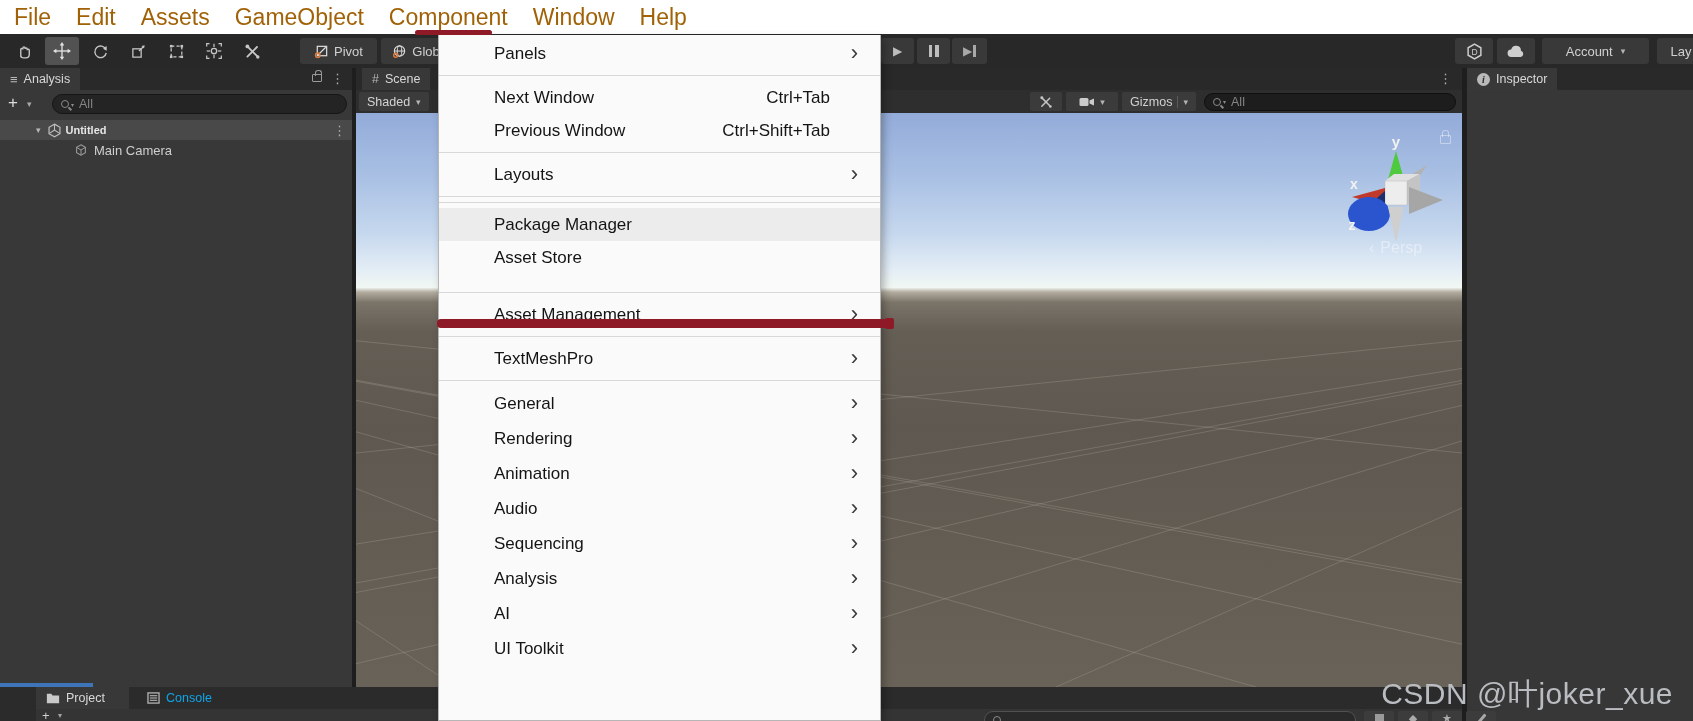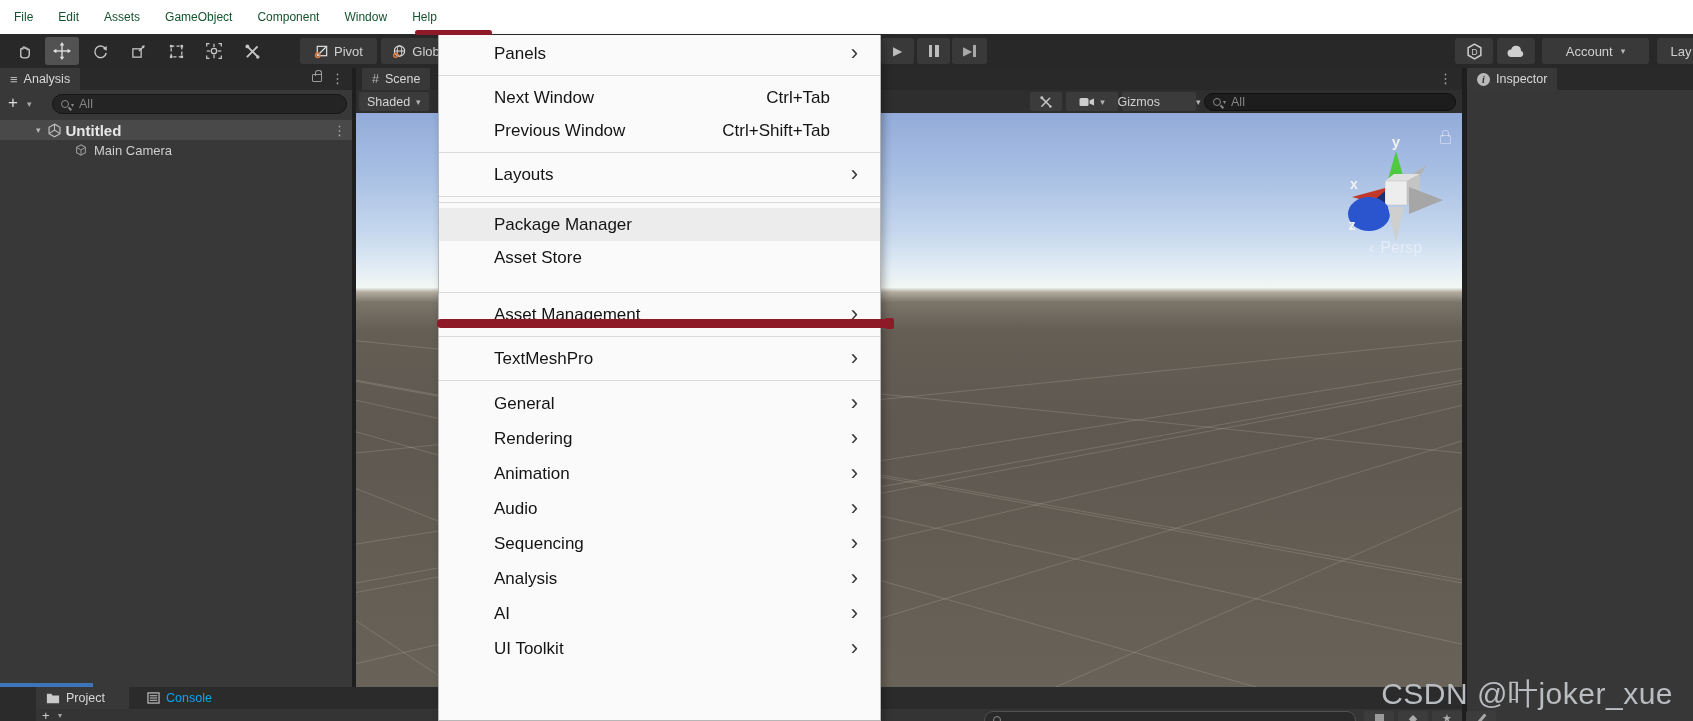--- a/index.html
+++ b/index.html
@@ -3,21 +3,21 @@
 <meta charset="utf-8">
 <style>
   * { margin:0; padding:0; box-sizing:border-box; }
   html,body { width:1693px; height:721px; }
   body { font-family:"Liberation Sans", sans-serif; background:#1e1e1e; overflow:hidden; }
   #screen { position:relative; width:1693px; height:721px; background:#1e1e1e; }
   .abs { position:absolute; }
 
   
   #menubar { left:0; top:0; width:1693px; height:34px; background:#ffffff; display:flex; align-items:center; padding-left:12px; }
-  .mb-item { font-size:12px; color:#14532d; margin-right:21px; padding:0 2px; white-space:nowrap; }
+  .mb-item { font-size:23px; color:#a16207; margin-right:21px; padding:0 2px; white-space:nowrap; }
   #window-underline { left:415px; top:30px; width:77px; height:5px; background:#8e1a28; border-radius:3px; z-index:60; }
 
   
   #main-toolbar { left:0; top:34px; width:1693px; height:34px; background:#282828; }
   .tbtn { position:absolute; top:3px; width:34px; height:28px; background:#282828; border-radius:3px;
           display:flex; align-items:center; justify-content:center; }
   .tbtn.active { background:#525252; }
   .tbtn svg { display:block; }
   .pill { position:absolute; top:4px; height:26px; background:#393939; border-radius:3px; display:flex; align-items:center;
           justify-content:center; gap:5px; color:#d0d0d0; font-size:13px; padding:0 8px; }
@@ -39,21 +39,21 @@
   #hier-kebab { position:absolute; right:8px; top:4px; }
   #hier-search-row { position:relative; height:30px; }
   #hier-plus { position:absolute; left:8px; top:3px; font-size:17px; color:#dcdcdc; }
   #hier-plus-caret { position:absolute; left:27px; top:9px; font-size:9px; color:#a8a8a8; }
   #hier-search { position:absolute; left:52px; right:5px; top:4px; height:20px; background:#242424; border:1px solid #161616;
                  border-radius:10px; display:flex; align-items:center; gap:5px; padding-left:8px; }
   .minicaret { font-size:6px; color:#8a8a8a; margin-left:-3px; }
   .hrow { display:flex; align-items:center; height:20px; }
   #row-untitled { background:#494949; position:relative; padding-left:36px; gap:4px; }
   #row-untitled .tri { font-size:9px; color:#b8b8b8; margin-right:2px; }
-  #row-untitled .lbl { font-weight:bold; font-size:15px; color:#e6e6e6; }
+  #row-untitled .lbl { font-weight:bold; font-size:11px; color:#e6e6e6; }
   #row-untitled .kebab { position:absolute; right:6px; }
   .hchild { padding-left:74px; gap:6px; }
   .hchild .lbl { font-size:13px; color:#cfcfcf; }
 
   
   #scene { left:356px; top:68px; width:1106px; height:619px; }
   #scene-kebab { position:absolute; right:10px; top:4px; }
   #scene-toolbar { position:relative; height:23px; background:#2e2e2e; }
   #shaded-btn { position:absolute; left:3px; top:2px; height:19px; background:#3b3b3b; border-radius:2px; display:flex; align-items:center;
                 gap:6px; padding:0 8px; color:#d4d4d4; font-size:12.5px; }
@@ -293,21 +293,21 @@
             <circle cx="13" cy="13.2" r="1.5" fill="#c6c6c6"></circle>
           </svg>
       </div>
       <div class="stb-btn" style="left:710px; width:52px;">
         <svg width="16" height="12" viewBox="0 0 16 12">
             <rect x="0.5" y="2" width="9" height="8" rx="1.5" fill="#cccccc"></rect>
             <polygon points="10.5,4.5 15,2.5 15,9.5 10.5,7.5" fill="#cccccc"></polygon>
           </svg>
         <span class="caret">▾</span>
       </div>
-      <div class="stb-btn" style="left:766px; width:74px; gap:18px;">
+      <div class="stb-btn" style="left:766px; width:74px; gap:5px;">
         <span>Gizmos</span>
         <i style="width:1px; height:12px; background:#5a5a5a;"></i>
         <span class="caret">▾</span>
       </div>
       <div id="scene-search">
         <span class="mag"></span>
         <span class="minicaret">▾</span>
         <span class="searchtxt">All</span>
       </div>
     </div>

